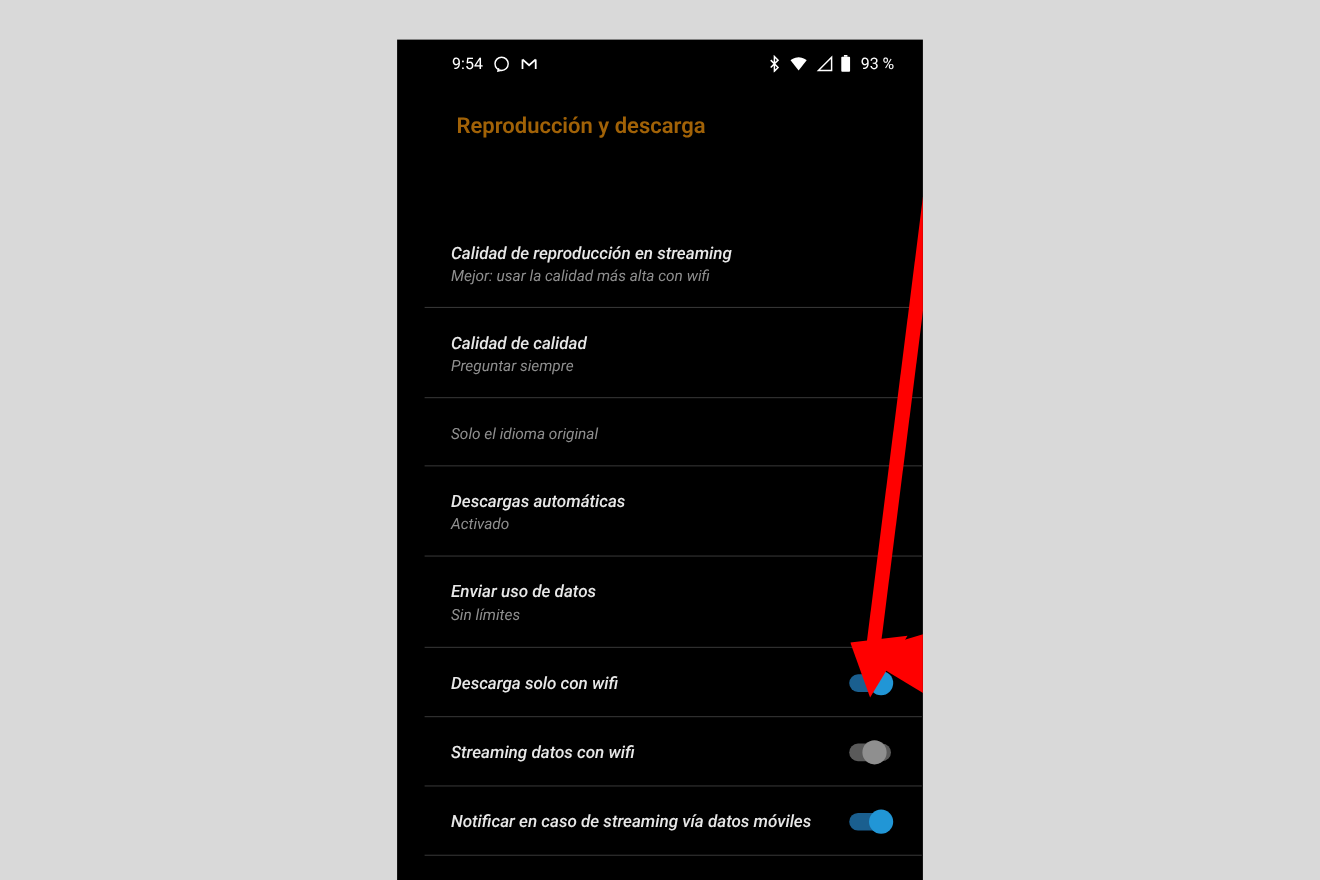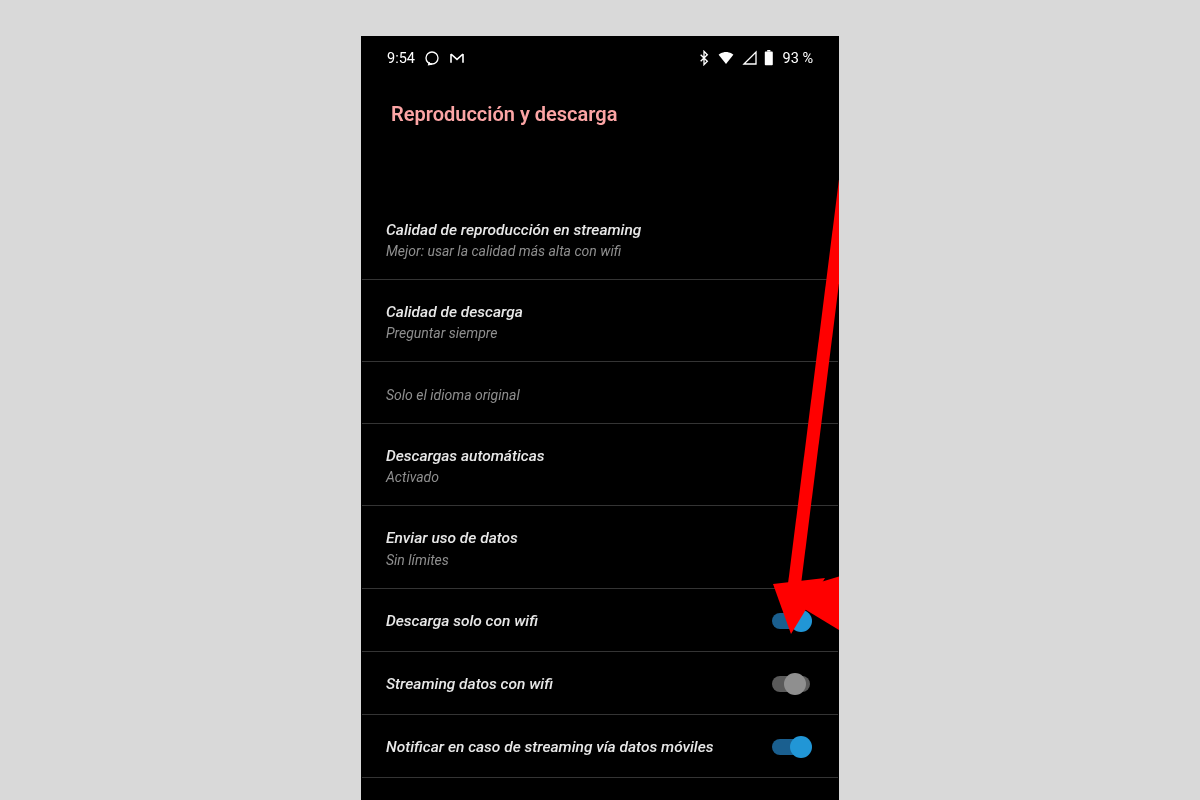--- a/index.html
+++ b/index.html
@@ -12,35 +12,36 @@
       justify-content: center;
       align-items: flex-start;
       padding-top: 36px;
     }
     .phone {
       width: 478px;
       height: 764px;
       background: #000;
       overflow: hidden;
       position: relative;
+      padding-left: 24px;
     }
     .status-bar {
       height: 44px;
       display: flex;
       align-items: center;
       justify-content: space-between;
       padding: 0 26px 0 26px;
       color: #fff;
       font-size: 14.5px;
     }
     .status-left { display: flex; align-items: center; gap: 9px; }
     .status-right { display: flex; align-items: center; gap: 6px; }
     .status-icon { display: inline-flex; width: 16px; height: 16px; }
     .page-title {
-      color: #fca5a5;
+      color: #a16207;
       font-size: 20px;
       font-weight: 600;
       padding: 22px 28px 8px 30px;
     }
     .settings-list { padding-top: 64px; }
     .setting-item {
       padding: 22px 28px 20px 24px;
       border-bottom: 1px solid #343434;
       margin: 0 1px;
       display: flex;
@@ -126,21 +127,21 @@
 
     <div class="setting-item">
       <div class="setting-text">
         <div class="setting-title">Calidad de reproducción en streaming</div>
         <div class="setting-sub">Mejor: usar la calidad más alta con wifi</div>
       </div>
     </div>
 
     <div class="setting-item">
       <div class="setting-text">
-        <div class="setting-title">Calidad de descarga</div>
+        <div class="setting-title">Calidad de calidad</div>
         <div class="setting-sub">Preguntar siempre</div>
       </div>
     </div>
 
     <div class="setting-item">
       <div class="setting-text">
         <div class="setting-sub">Solo el idioma original</div>
       </div>
     </div>
 

